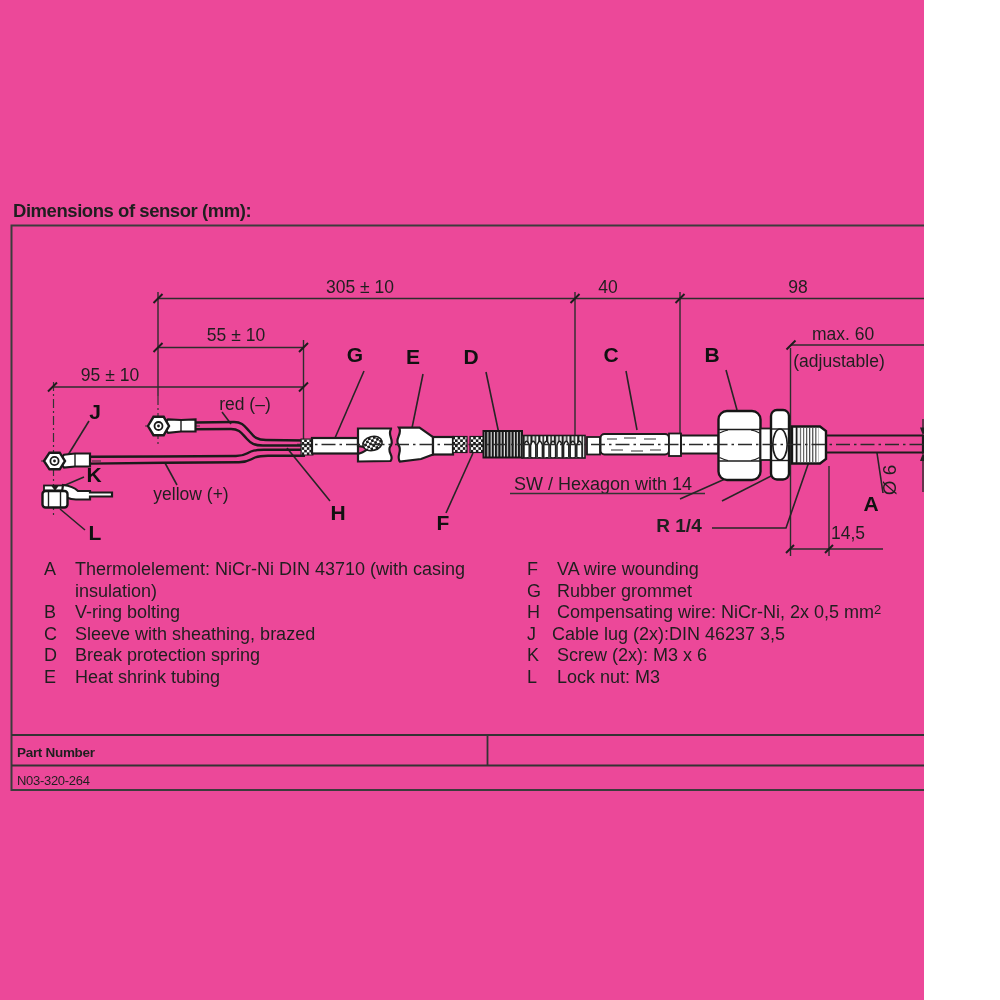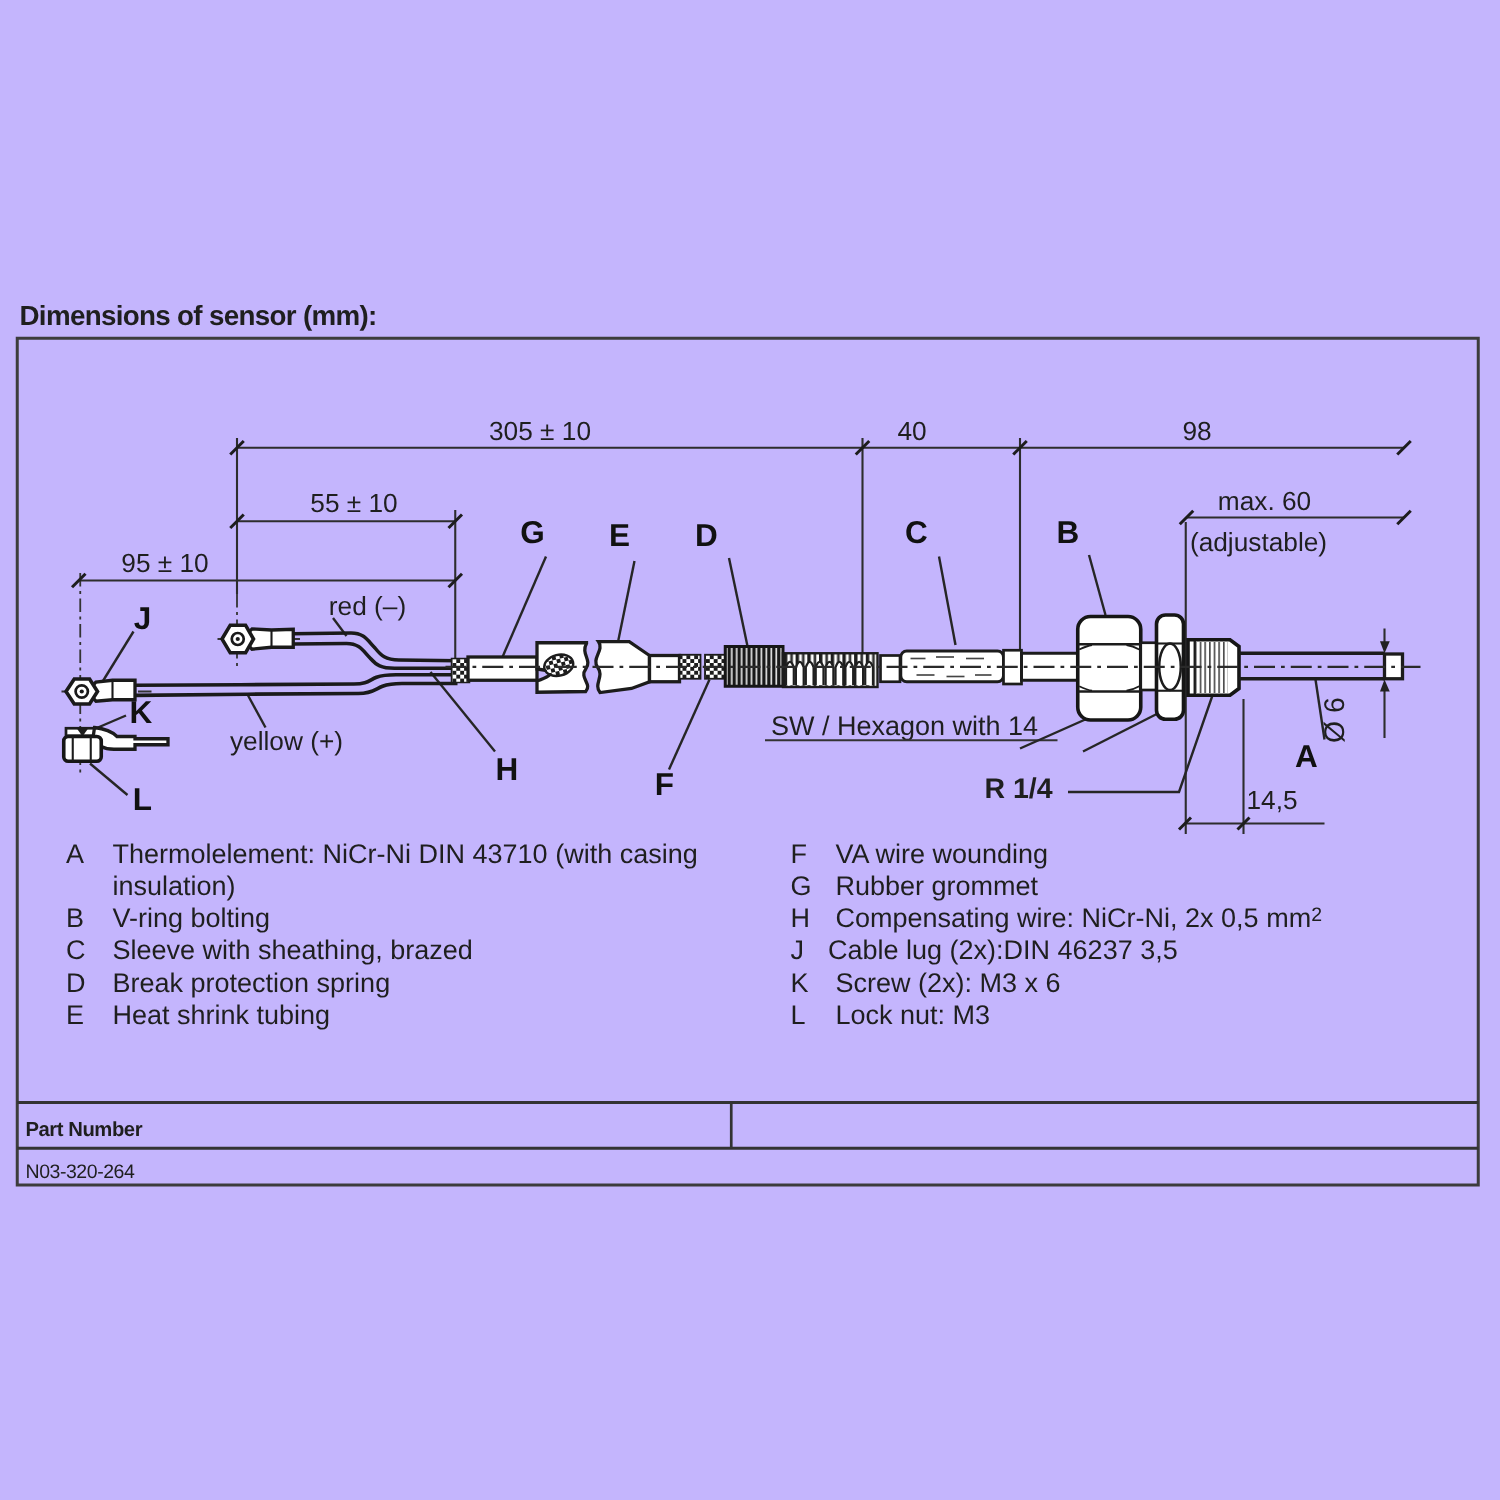--- a/index.html
+++ b/index.html
@@ -1,16 +1,16 @@
 <!DOCTYPE html>
 <html><head>
 <meta charset="utf-8">
 <style>
 html,body{margin:0;padding:0;background:#fff;}
-#page{position:relative;width:1000px;height:1000px;background:#c4b5fd;overflow:hidden;}
+#page{position:relative;width:924px;height:1000px;background:#ec4899;overflow:hidden;}
 svg{position:absolute;top:0;left:0;filter:blur(0.28px);}
 text{font-family:"Liberation Sans",sans-serif;fill:#1f1f1f;}
 .dim{font-size:17.5px;}
 .lbl{font-size:21px;font-weight:bold;fill:#111;}
 .leg{font-size:18px;fill:#191919;}
 </style>
 </head>
 <body>
 <div id="page">
 <svg width="1000" height="1000" viewBox="0 0 1000 1000">

